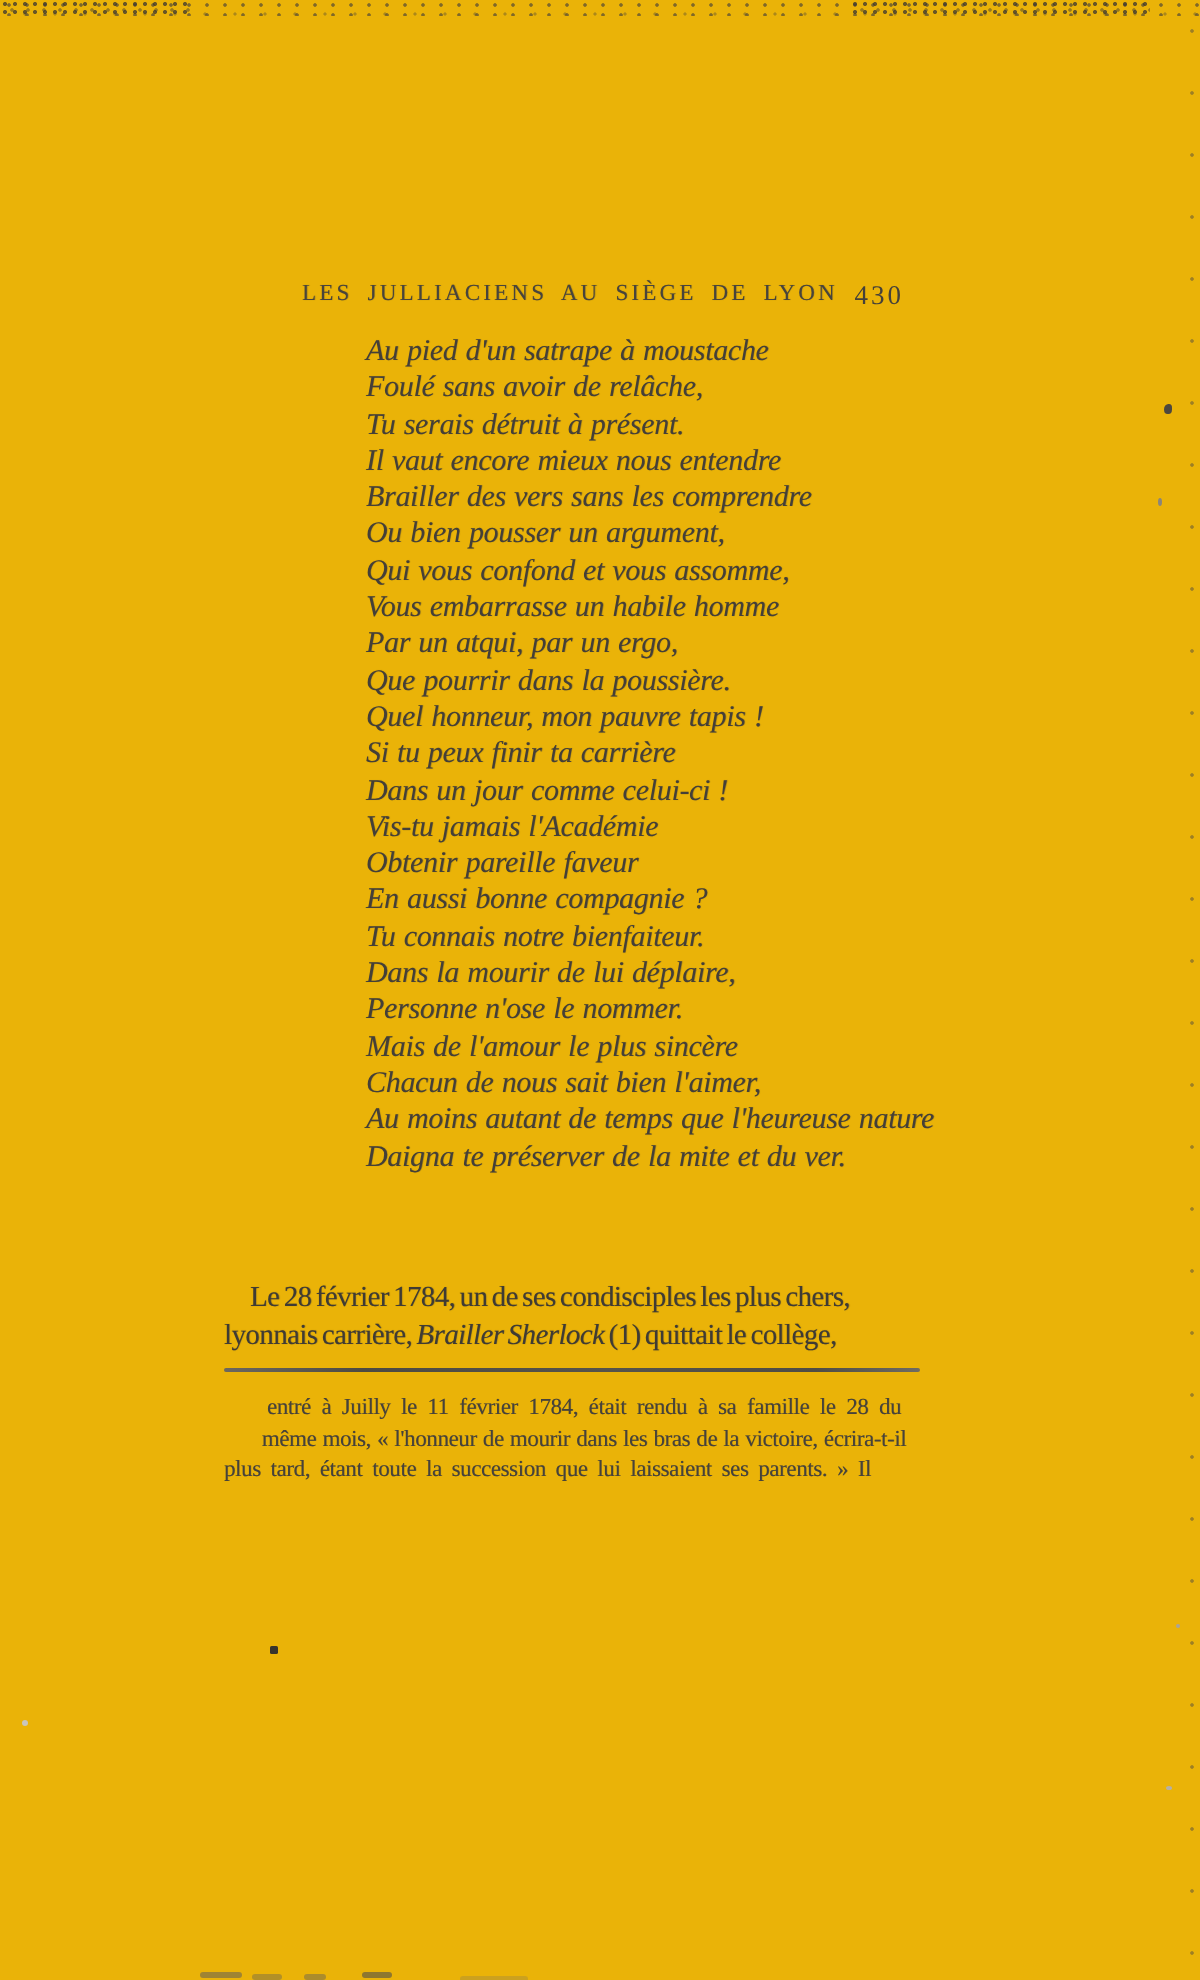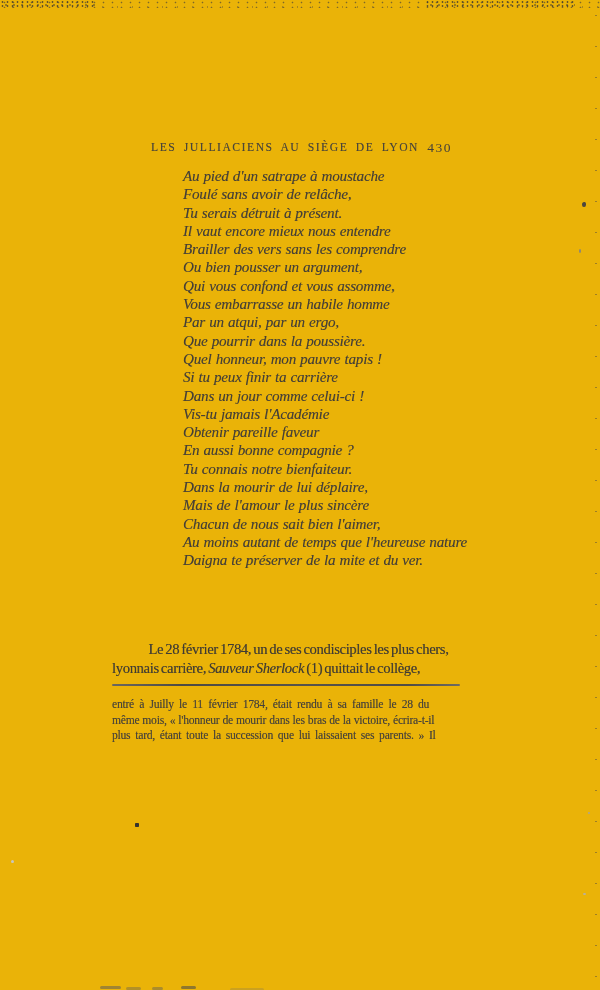--- a/index.html
+++ b/index.html
@@ -84,39 +84,39 @@
 
   
   .prose {
     position: absolute; top: 640px; left: 112px; width: 360px;
     font-size: 14.5px; line-height: 18.8px;
     letter-spacing: -0.3px; word-spacing: -1.2px;
     color: #3f3b34;
     text-shadow: .3px 0 .4px rgba(60,56,49,.5);
     white-space: nowrap;
   }
-  .prose .indent { text-indent: 13px; text-align: center; }
+  .prose .indent { text-indent: 13px; }
 
   
   .fn-rule {
     position: absolute; top: 684px; left: 112px; width: 348px; height: 2px;
     background: linear-gradient(90deg, #6b675f, #4d4a43 20%, #56534b 55%, #4f4c45 85%, #6f6b62);
     border-radius: 1px;
   }
   .footnote {
     position: absolute; top: 697px; left: 112px; width: 360px;
     font-size: 11.5px; line-height: 15.6px;
     letter-spacing: -0.2px;
     color: #46423b;
     text-shadow: .25px 0 .3px rgba(66,62,55,.45);
     white-space: nowrap;
   }
   .footnote .fn1 { text-indent: 15px; word-spacing: 1.2px; }
-  .footnote .fn2 { word-spacing: 2.6px; }
-  .footnote .fn3 { word-spacing: 0.4px; }
+  .footnote .fn2 { word-spacing: 2.6px; text-align: center; }
+  .footnote .fn3 { word-spacing: 0.4px; text-align: center; }
   .footnote .fn4 { word-spacing: 2.2px; }
   .footnote sup { font-size: 8px; vertical-align: 4px; letter-spacing: 0; }
 </style>
 </head>
 <body>
 
 <div class="page">
 
   <div class="noise-top"></div>
   <div class="noise-top-dense ntd-left"></div>
@@ -151,32 +151,33 @@
       <div>Par un atqui, par un ergo,</div>
       <div>Que pourrir dans la poussière.</div>
       <div>Quel honneur, mon pauvre tapis !</div>
       <div>Si tu peux finir ta carrière</div>
       <div>Dans un jour comme celui-ci !</div>
       <div>Vis-tu jamais l'Académie</div>
       <div>Obtenir pareille faveur</div>
       <div>En aussi bonne compagnie ?</div>
       <div>Tu connais notre bienfaiteur.</div>
       <div>Dans la mourir de lui déplaire,</div>
+      <div>Personne n'ose le nommer.</div>
       <div>Mais de l'amour le plus sincère</div>
       <div>Chacun de nous sait bien l'aimer,</div>
       <div>Au moins autant de temps que l'heureuse nature</div>
       <div>Daigna te préserver de la mite et du ver.</div>
     </div>
 
   <div class="prose">
     <div class="indent">
       <span>Le 28 février 1784, un de ses condisciples les plus chers,</span>
     </div>
     <div>
-      <span>lyonnais carrière, </span><i>Sauveur Sherlock</i><span> (1) quittait le collège,</span>
+      <span>lyonnais carrière, </span><i>Brailler Sherlock</i><span> (1) quittait le collège,</span>
     </div>
   </div>
 
   <div class="fn-rule"></div>
   <div class="footnote">
     <div class="fn2">entré à Juilly le 11 février 1784, était rendu à sa famille le 28 du</div>
     <div class="fn3">même mois, « l'honneur de mourir dans les bras de la victoire, écrira-t-il</div>
     <div class="fn4">plus tard, étant toute la succession que lui laissaient ses parents. » Il</div>
   </div>
 

